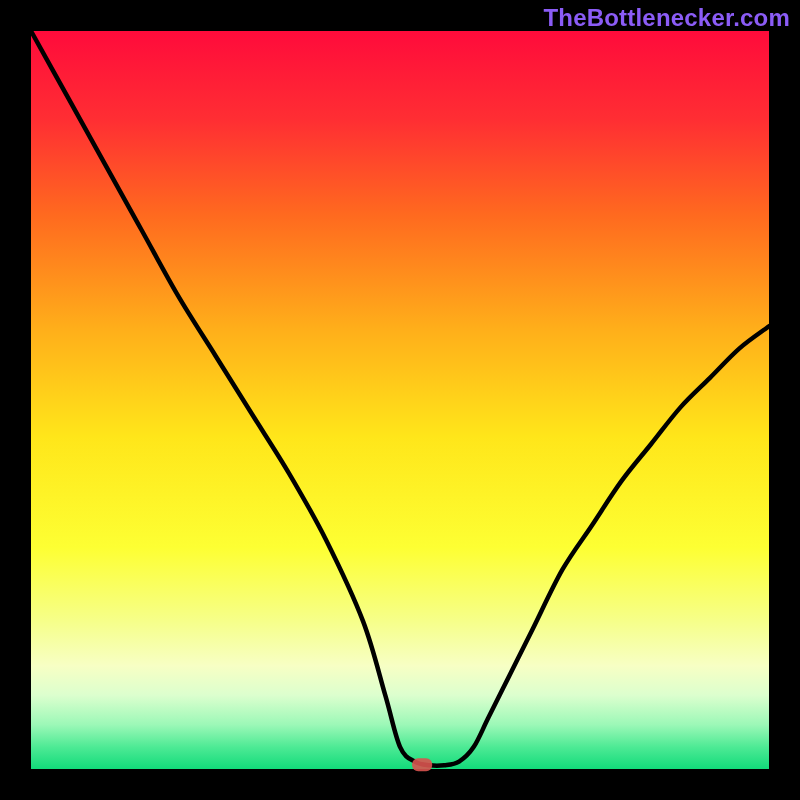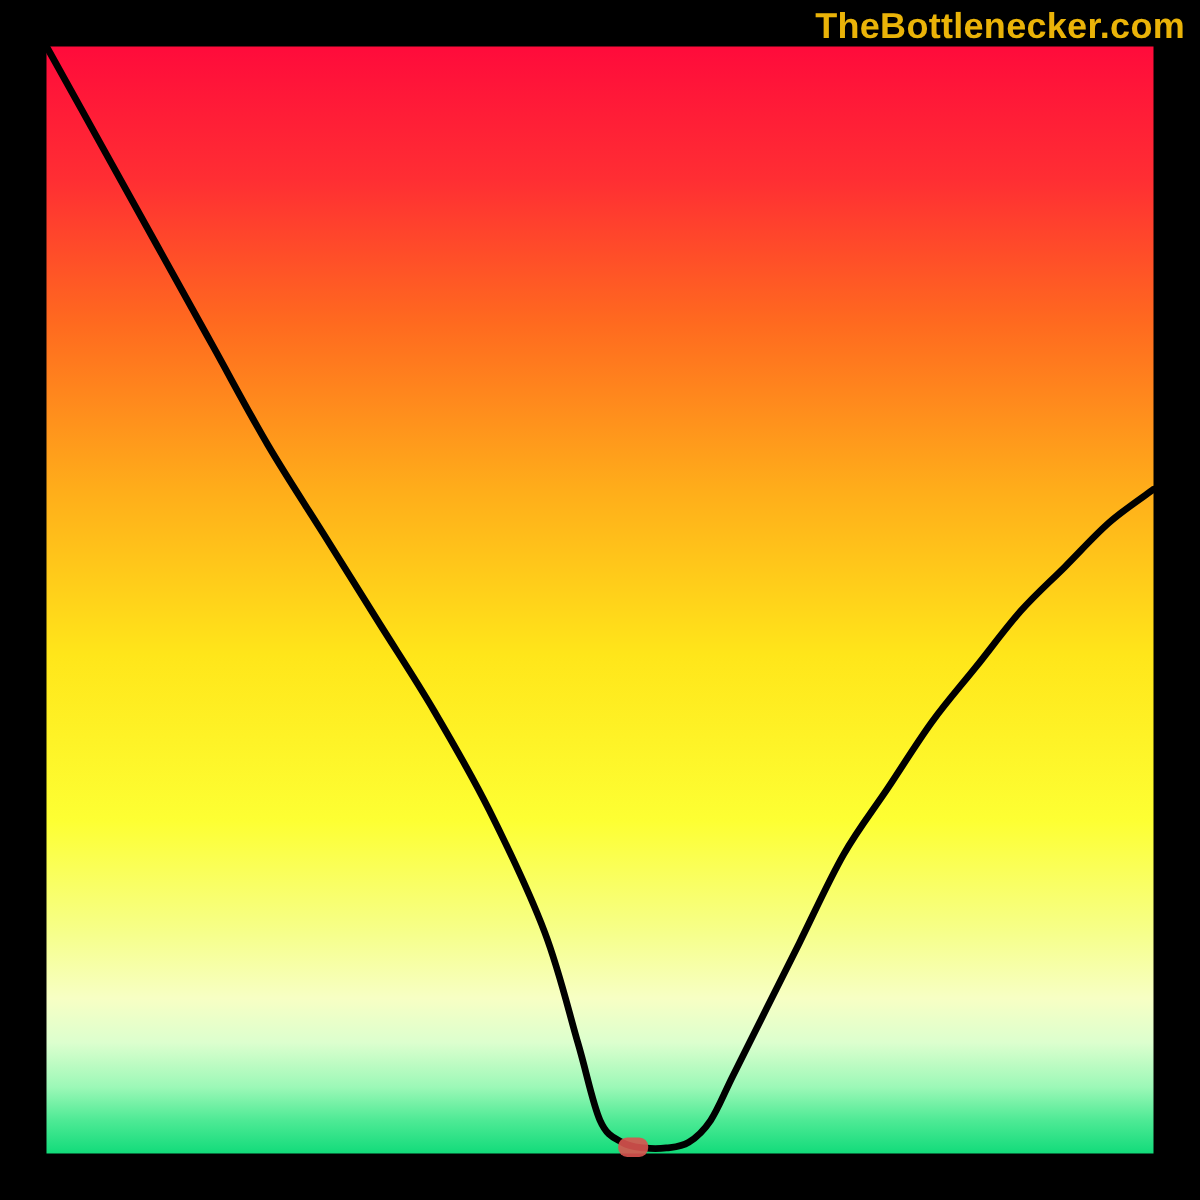--- a/index.html
+++ b/index.html
@@ -13,21 +13,21 @@
   }
   .frame {
     position: relative;
     width: 800px;
     height: 800px;
   }
   .watermark {
     position: absolute;
     top: 4px;
     right: 10px;
-    color: #eab308;
+    color: #8b5cf6;
     font-size: 24px;
     font-weight: 600;
     letter-spacing: 0.2px;
     z-index: 20;
     text-align: right;
   }
   svg.plot {
     position: absolute;
     left: 0;
     top: 0;

